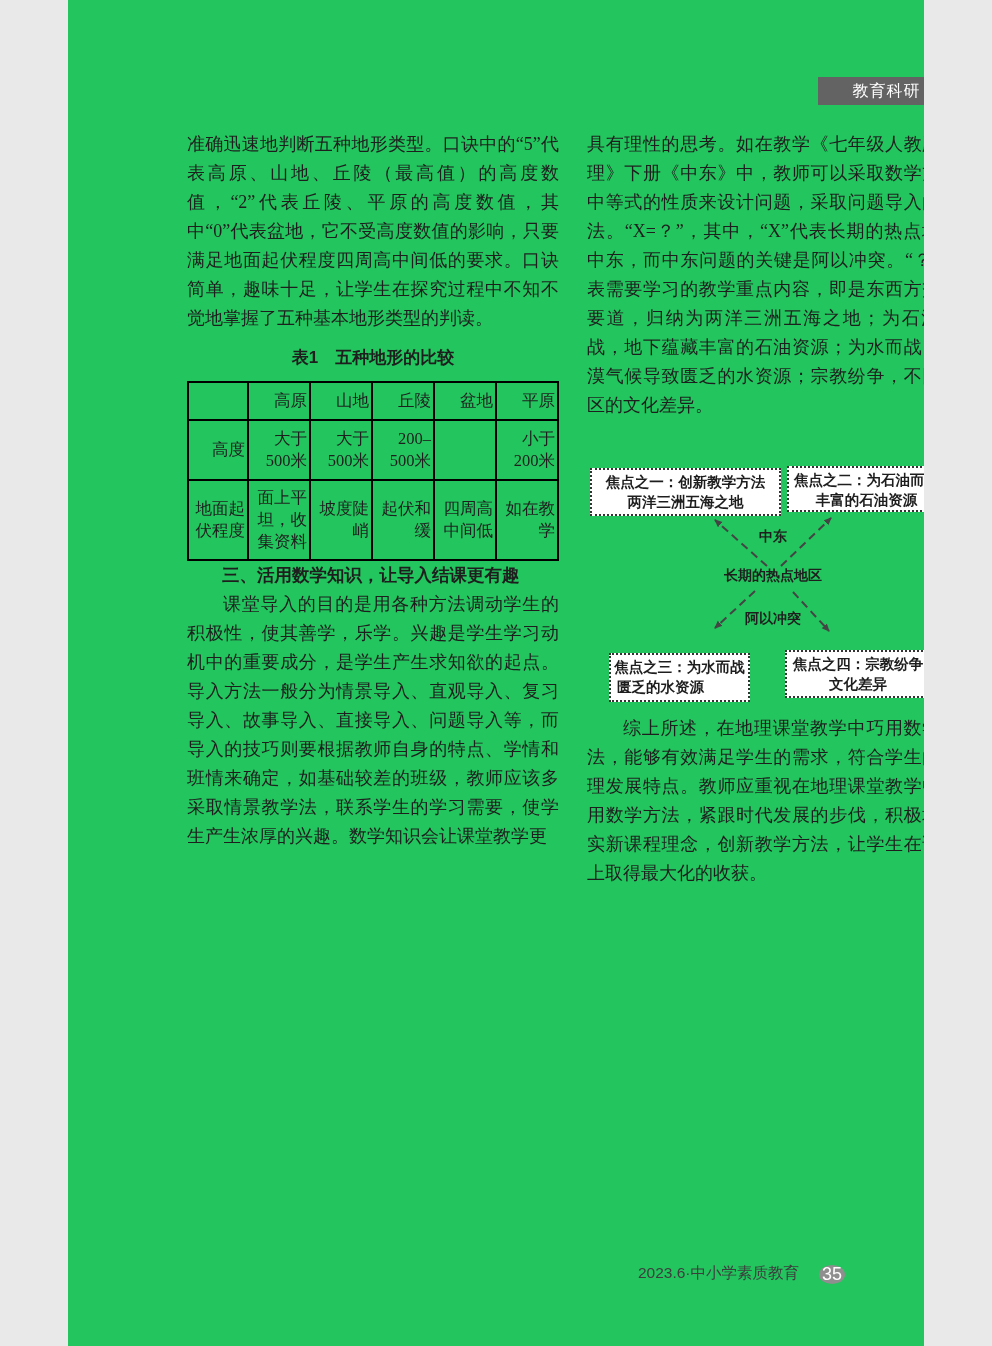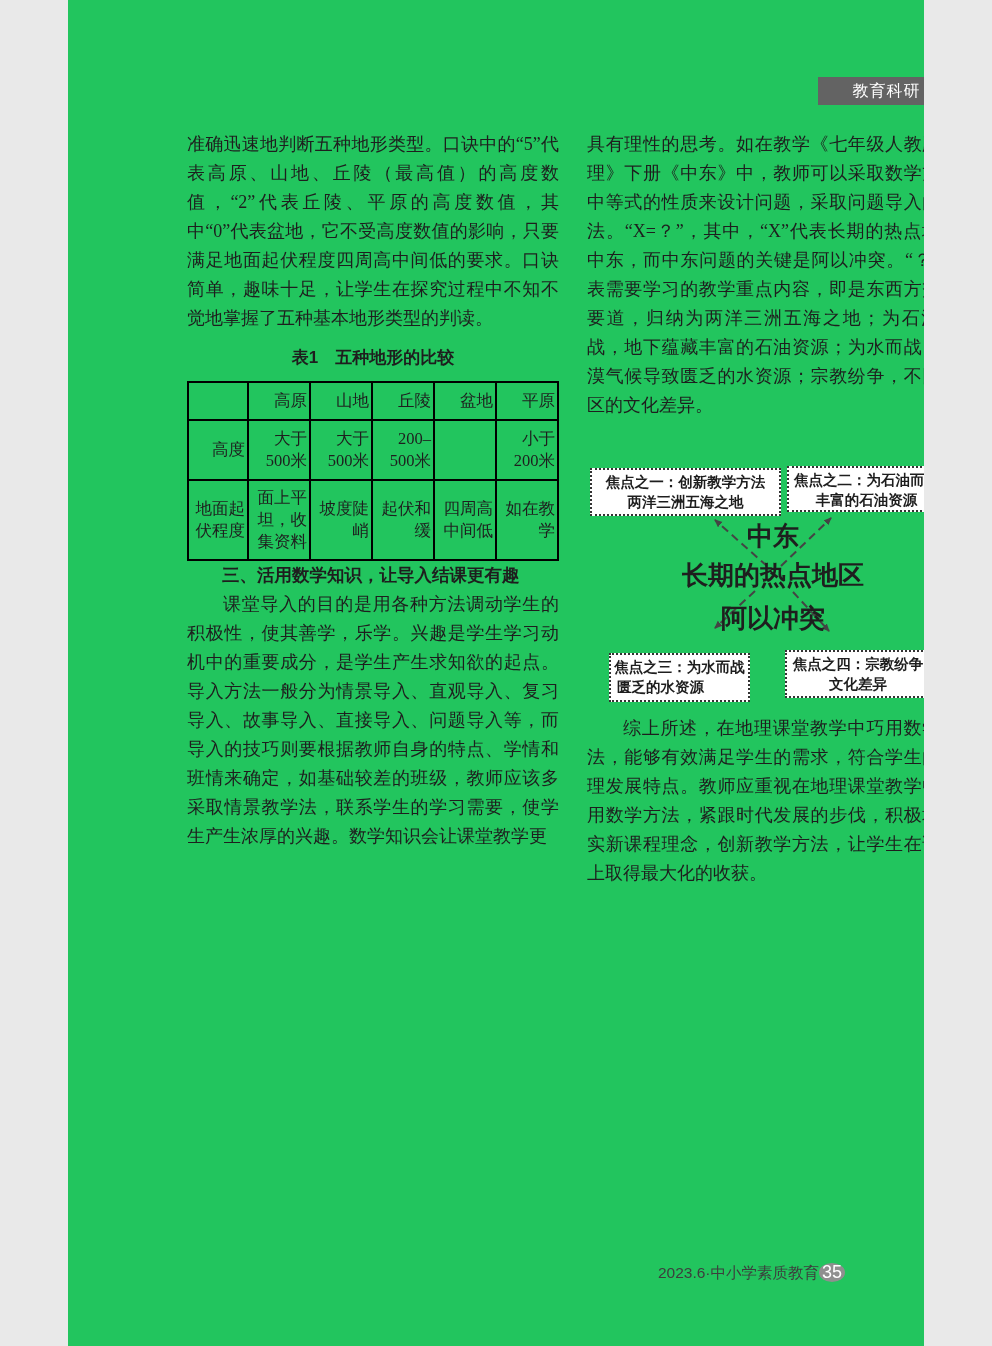--- a/index.html
+++ b/index.html
@@ -58,29 +58,29 @@
   }
   .fbox .l1, .fbox .l2 { display:block; }
   .fbox1 { left:3px;   top:10px;  width:191px; height:48px; }
   .fbox2 { left:200px; top:8px;   width:159px; height:46px; }
   .fbox3 { left:22px;  top:195px; width:141px; height:49px; }
   .fbox4 { left:198px; top:192px; width:146px; height:48px; }
   .fbox3 .l2 { text-align:left; padding-left:4px; }
   .center-txt {
     position:absolute; left:0; width:100%; text-align:center;
     font-family:"Liberation Serif","DejaVu Serif",serif;
-    font-weight:bold; font-size:26px; line-height:22px;
+    font-weight:bold; font-size:14px; line-height:22px;
   }
   .ct1 { top:68px; }
   .ct2 { top:107px; }
   .ct3 { top:150px; }
 
   .footer {
     position:absolute; top:1263px; right:79px;
-    display:flex; align-items:flex-start; gap:0;
+    display:flex; align-items:flex-end; gap:20px;
     font-family:"Liberation Sans","DejaVu Sans",sans-serif;
     font-size:15.5px; color:#3d3d3d;
   }
   .page-num {
     width:26px; height:19px; border-radius:50%;
     background:#8f8f8f; color:#ffffff; font-size:18px;
     display:flex; align-items:center; justify-content:center;
   }
 </style>
 </head>

